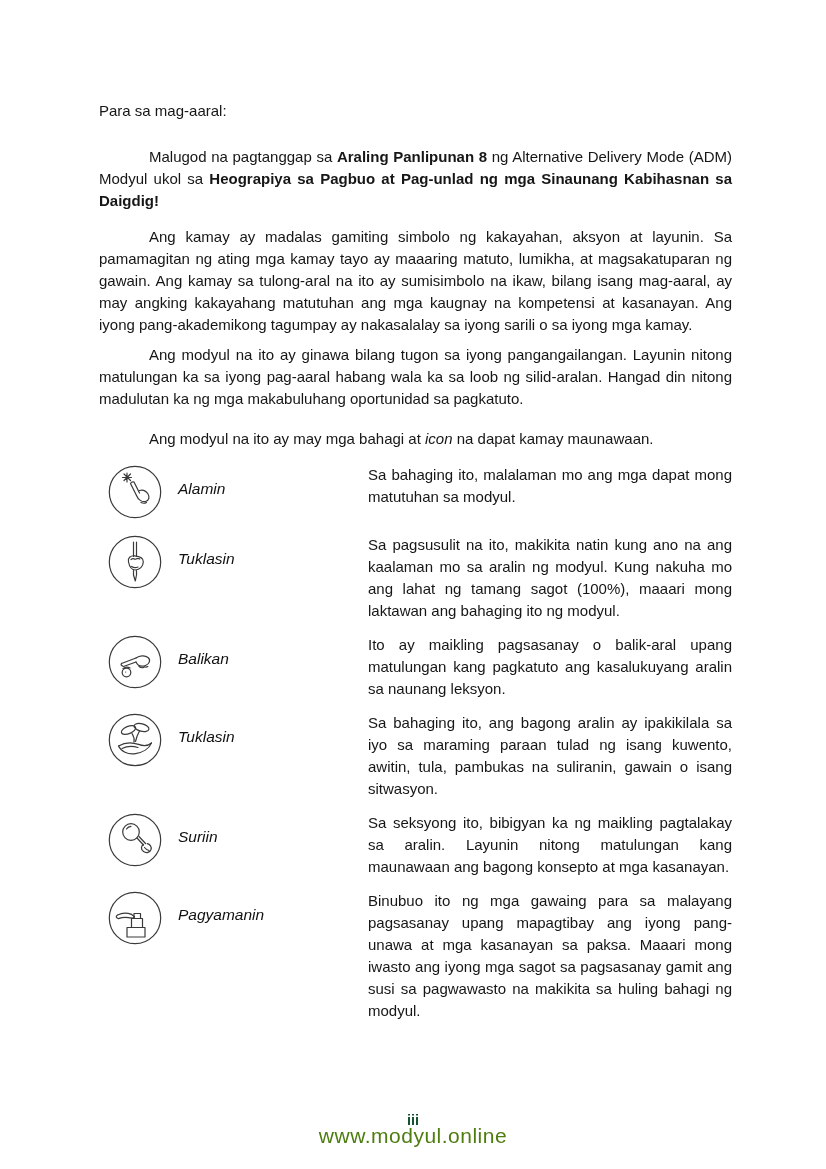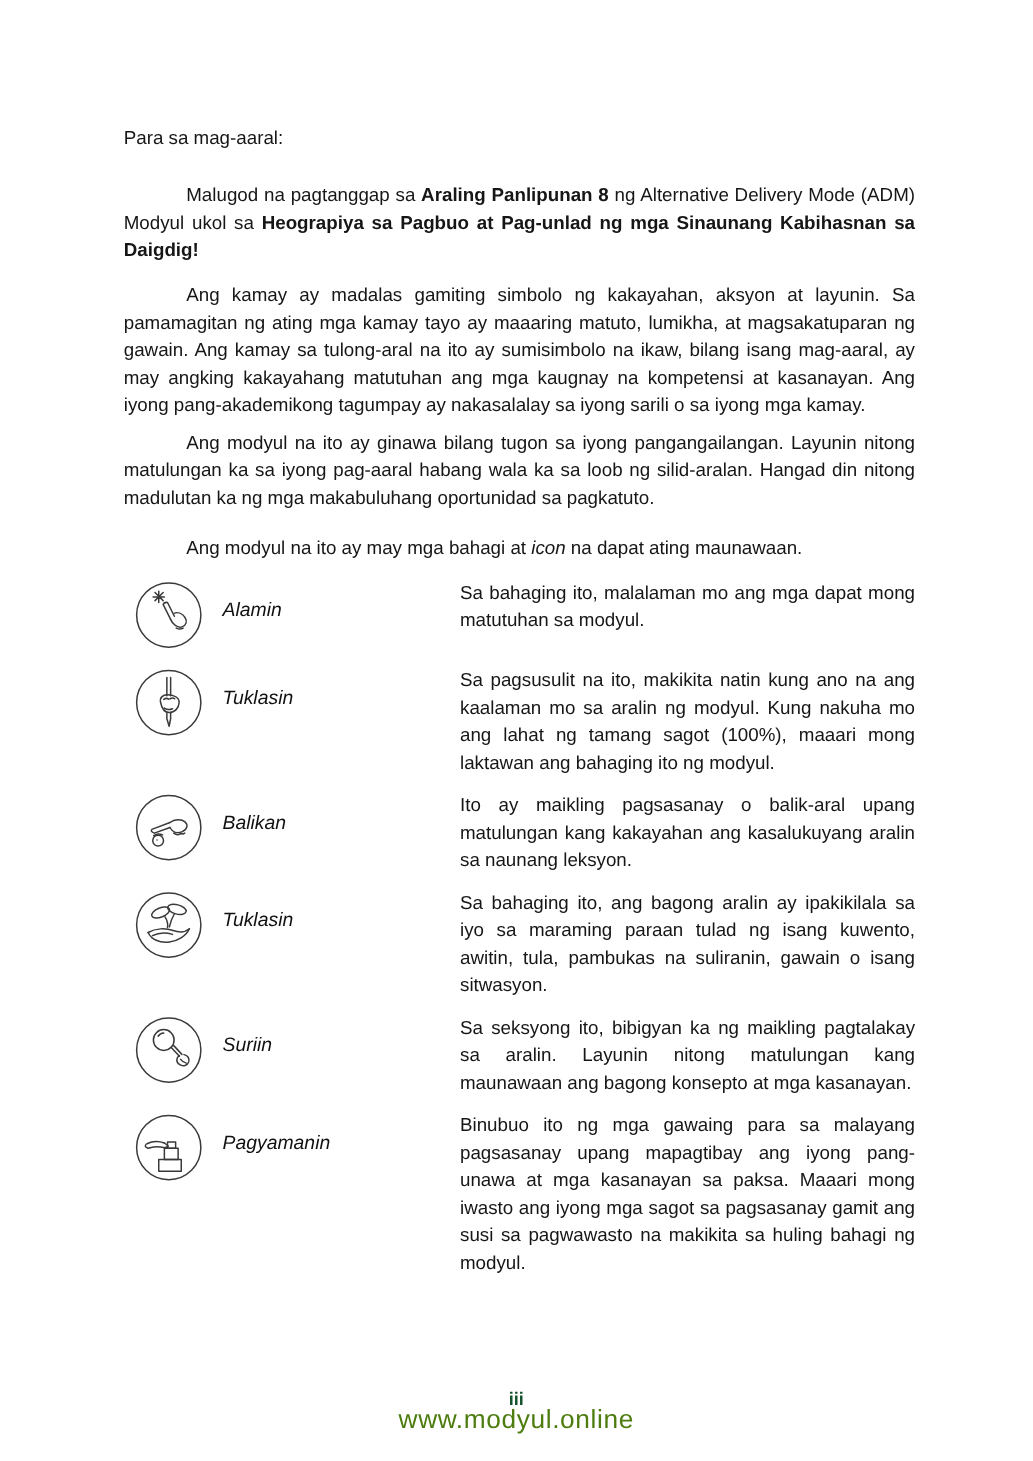--- a/index.html
+++ b/index.html
@@ -86,21 +86,21 @@
   <div class="content">
 
     <div class="heading">Para sa mag-aaral:</div>
 
     <p class="para"><span>Malugod na pagtanggap sa </span><b>Araling Panlipunan 8</b><span> ng Alternative Delivery Mode (ADM) Modyul ukol sa </span><b>Heograpiya sa Pagbuo at Pag-unlad ng mga Sinaunang Kabihasnan sa Daigdig!</b></p>
 
     <p class="para p2">Ang kamay ay madalas gamiting simbolo ng kakayahan, aksyon at layunin. Sa pamamagitan ng ating mga kamay tayo ay maaaring matuto, lumikha, at magsakatuparan ng gawain. Ang kamay sa tulong-aral na ito ay sumisimbolo na ikaw, bilang isang mag-aaral, ay may angking kakayahang matutuhan ang mga kaugnay na kompetensi at kasanayan. Ang iyong pang-akademikong tagumpay ay nakasalalay sa iyong sarili o sa iyong mga kamay.</p>
 
     <p class="para p3">Ang modyul na ito ay ginawa bilang tugon sa iyong pangangailangan. Layunin nitong matulungan ka sa iyong pag-aaral habang wala ka sa loob ng silid-aralan. Hangad din nitong madulutan ka ng mga makabuluhang oportunidad sa pagkatuto.</p>
 
-    <p class="para p4"><span>Ang modyul na ito ay may mga bahagi at </span><i>icon</i><span> na dapat ating maunawaan.</span></p>
+    <p class="para p4"><span>Ang modyul na ito ay may mga bahagi at </span><i>icon</i><span> na dapat kamay maunawaan.</span></p>
 
     <div class="rows">
 
       <div class="row">
         <span class="icon-wrap">
           <svg width="54" height="54" viewBox="0 0 54 54" fill="none" stroke="#3a3a3a" stroke-width="1.2" stroke-linecap="round" stroke-linejoin="round">
             <circle cx="27" cy="27" r="25.7"></circle>
             <path d="M19 8v9M14.5 12.5h9M16 9l6.5 6.5M22.5 9l-6.5 6.5"></path>
             <path d="M22.5 18.5l6 12M26 17l5.5 11M22.5 18.5q1-2 3.5-1.5"></path>
             <path d="M28.5 30.5c1.5 4 5.5 7 9 6 3.5-1 4.5-4.5 2.5-7.5-2-3-5.5-4.5-8.5-3.5"></path>
@@ -129,21 +129,21 @@
           <svg width="54" height="54" viewBox="0 0 54 54" fill="none" stroke="#3a3a3a" stroke-width="1.2" stroke-linecap="round" stroke-linejoin="round">
             <circle cx="27" cy="27" r="25.7"></circle>
             <path d="M13.5 28.5l14.5-5.5M15.5 31.5l12.5-4.5M13.5 28.5q-1.5 1.8 2 3"></path>
             <path d="M28 23c3.5-2.5 9-3 12-.5s1.5 6.5-2.5 8c-3.5 1.3-7.5.5-9.5-3.5"></path>
             <path d="M31 31.5q2.5 2 5 .8M36 31.5q2 1.2 3.8 0"></path>
             <circle cx="18.5" cy="37.5" r="4.3"></circle>
             <path d="M15 33.5q3.5-2.5 7-.5M17.6 37h.01"></path>
           </svg>
         </span>
         <span class="part-label">Balikan</span>
-        <p class="desc">Ito ay maikling pagsasanay o balik-aral upang matulungan kang kakayahan ang kasalukuyang aralin sa naunang leksyon.</p>
+        <p class="desc">Ito ay maikling pagsasanay o balik-aral upang matulungan kang pagkatuto ang kasalukuyang aralin sa naunang leksyon.</p>
       </div>
 
       <div class="row">
         <span class="icon-wrap">
           <svg width="54" height="54" viewBox="0 0 54 54" fill="none" stroke="#3a3a3a" stroke-width="1.2" stroke-linecap="round" stroke-linejoin="round">
             <circle cx="27" cy="27" r="25.7"></circle>
             <ellipse cx="20.5" cy="17" rx="7.6" ry="3.7" transform="rotate(-22 20.5 17)"></ellipse>
             <ellipse cx="33.5" cy="14.5" rx="7.6" ry="3.7" transform="rotate(14 33.5 14.5)"></ellipse>
             <path d="M24 20.5c2 3 2.5 5.5 2 8.5M31.5 18c-2 3.5-3.2 7-4 10.5"></path>
             <path d="M10.5 33c6-3.5 14-3.7 20-1.6 5 1.8 9.5 1.6 13-1.4"></path>

